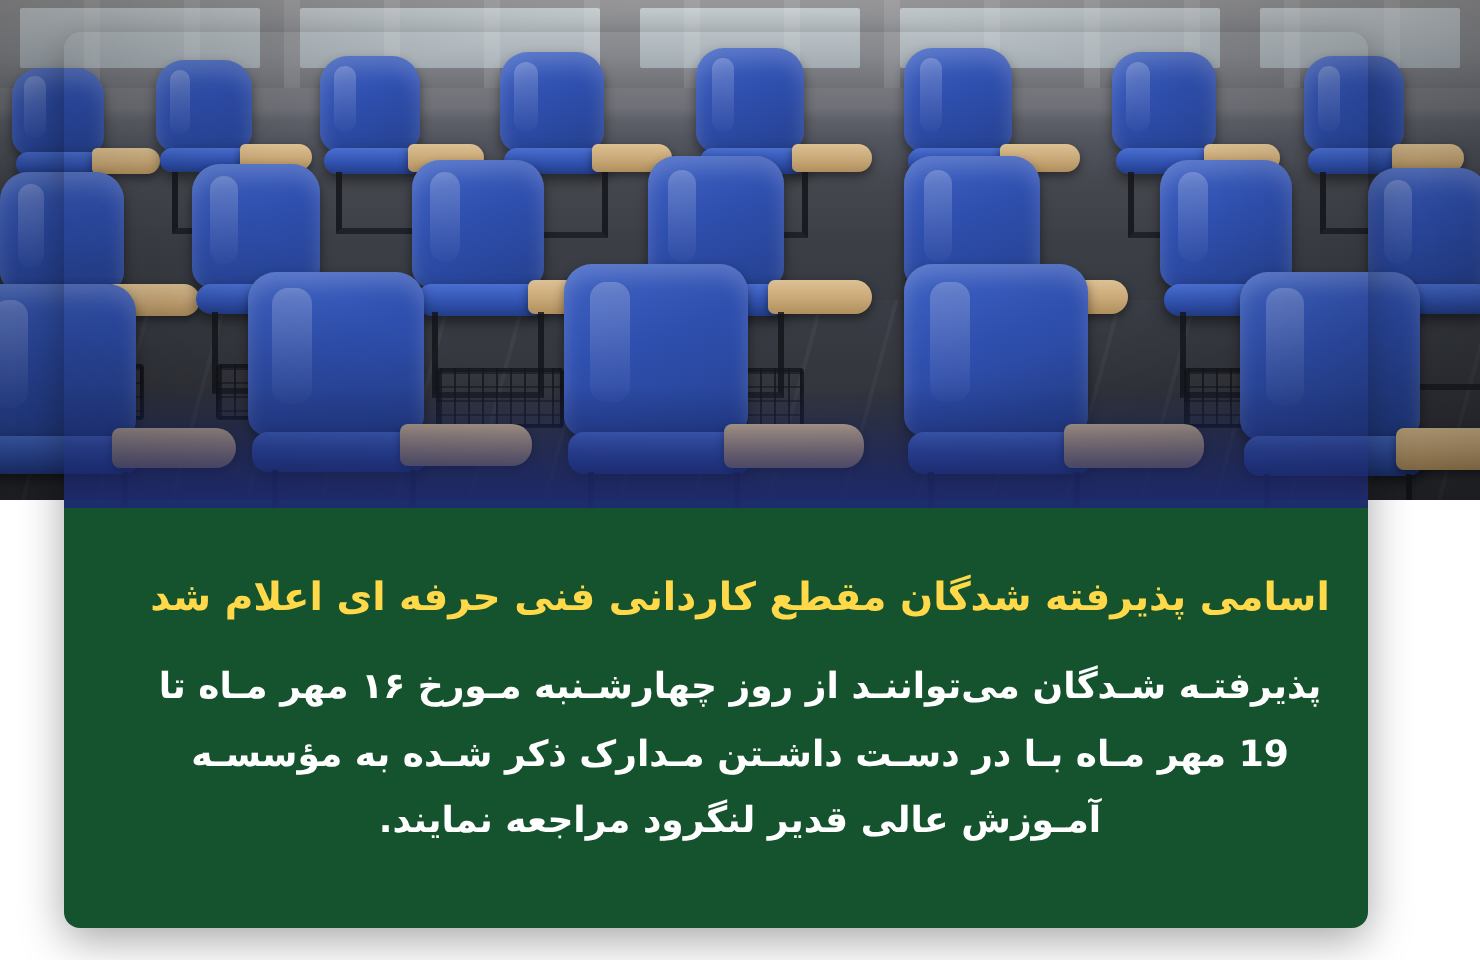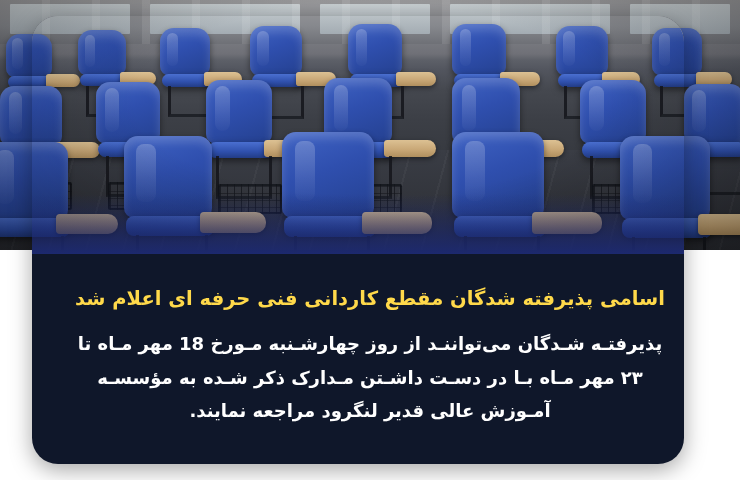--- a/index.html
+++ b/index.html
@@ -138,22 +138,22 @@
     pointer-events: none;
   }
 
   
   .card {
     position: absolute;
     left: 32px;
     top: 16px;
     width: 652px;
     height: 448px;
-    border-radius: 26px;
-    background: #0f172a;
+    border-radius: 8px;
+    background: #14532d;
     box-shadow: 0 6px 22px rgba(0,0,0,.35);
     overflow: hidden;
   }
   .card-photo-window {
     position: absolute;
     left: 0; top: 0; width: 676px; height: 238px;
     overflow: hidden;
   }
   .card-photo-window .photo-clone {
     position: absolute;
@@ -501,16 +501,16 @@
 
           </div>
 
           <div class="vignette"></div>
         </div>
       </div>
     </div>
 
     <div class="card-text">
       <p class="headline">اسامی پذیرفته شدگان مقطع کاردانی فنی حرفه ای  اعلام شد</p>
-      <p class="body-text">پذیرفتـه شـدگان می‌تواننـد از روز چهارشـنبه مـورخ 18 مهر مـاه تا ۲۳ مهر مـاه بـا در دسـت داشـتن مـدارک ذکر شـده به مؤسسـه آمـوزش عالی قدیر لنگرود مراجعه نمایند.</p>
+      <p class="body-text">پذیرفتـه شـدگان می‌تواننـد از روز چهارشـنبه مـورخ ۱۶ مهر مـاه تا 19 مهر مـاه بـا در دسـت داشـتن مـدارک ذکر شـده به مؤسسـه آمـوزش عالی قدیر لنگرود مراجعه نمایند.</p>
     </div>
   </div>
 </div>
 
 </body></html>

